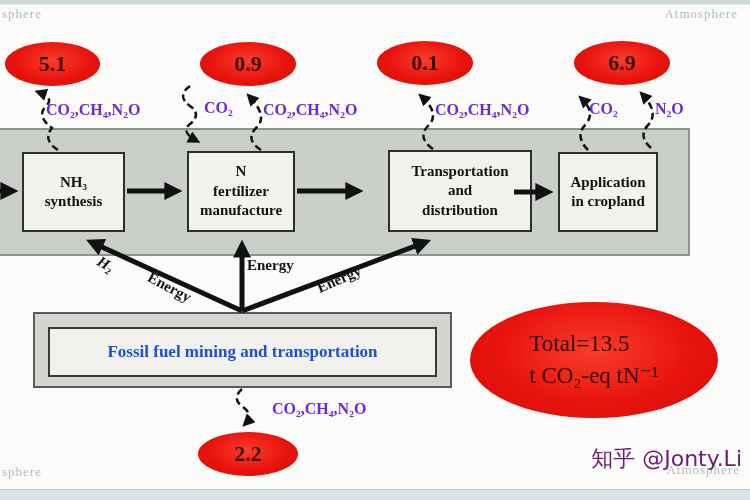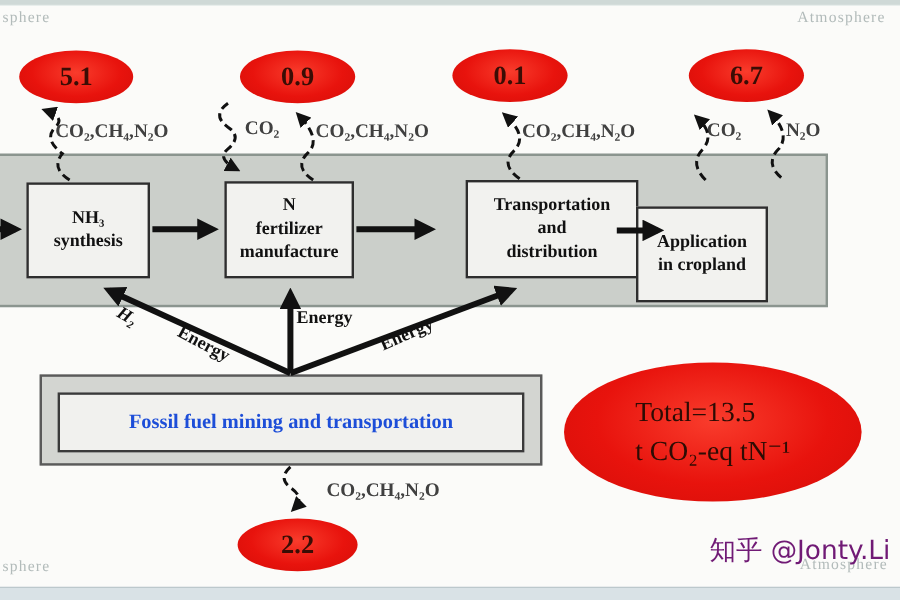--- a/index.html
+++ b/index.html
@@ -13,21 +13,21 @@
     background:#cfd9d7; border-bottom:1px solid #e8eeec; }
   .strip-bottom { position:absolute; left:0; top:489px; width:750px; height:11px;
     background:#d9e2e6; border-top:1px solid #bcc8cc; }
   .atmo { position:absolute; color:#b2bbba; font-size:13px; letter-spacing:1px; }
   .oval {
     position:absolute; background:radial-gradient(ellipse at 50% 42%, #f93c2c 0%, #e8130d 55%, #d40d08 100%);
     border-radius:50%; display:flex; align-items:center; justify-content:center;
     color:#3a0d05; font-weight:bold; font-size:22px;
   }
   .gas {
-    position:absolute; font-weight:bold; font-size:16px; color:#404040;
+    position:absolute; font-weight:bold; font-size:16px; color:#6d28d9;
     font-family:"Liberation Serif","DejaVu Serif",serif; white-space:nowrap;
   }
   .band {
     position:absolute; left:-4px; top:128px; width:694px; height:128px;
     background:#cbcfca; border:2px solid #8b958f;
   }
   .pbox {
     position:absolute; background:#f2f2ef; border:2px solid #2e2e2e;
     display:flex; align-items:center; justify-content:center; text-align:center;
     font-weight:bold; font-size:15px; line-height:1.3; color:#111;
@@ -57,43 +57,43 @@
 <body>
 
 <div class="strip-top"></div>
 <div class="strip-bottom"></div>
 
 <div class="atmo" style="left:2px; top:6px;">sphere</div>
 <div class="atmo" style="right:12px; top:6px;">Atmosphere</div>
 <div class="atmo" style="left:2px; top:464px;">sphere</div>
 <div class="atmo atmo-br">Atmosphere</div>
 
-<div class="oval" style="left:16px; top:42px; width:95px; height:44px;">5.1</div>
+<div class="oval" style="left:5px; top:42px; width:95px; height:44px;">5.1</div>
 <div class="oval" style="left:200px; top:42px; width:96px; height:44px;">0.9</div>
 <div class="oval" style="left:377px; top:41px; width:96px; height:44px;">0.1</div>
-<div class="oval" style="left:574px; top:41px; width:96px; height:44px;">6.7</div>
+<div class="oval" style="left:574px; top:41px; width:96px; height:44px;">6.9</div>
 
 <div class="gas" style="left:46px; top:101px;">CO₂,CH₄,N₂O</div>
 <div class="gas" style="left:204px; top:99px;">CO₂</div>
 <div class="gas" style="left:263px; top:101px;">CO₂,CH₄,N₂O</div>
 <div class="gas" style="left:435px; top:101px;">CO₂,CH₄,N₂O</div>
 <div class="gas" style="left:589px; top:100px;">CO₂</div>
 <div class="gas" style="left:655px; top:100px;">N₂O</div>
 
 <div class="band"></div>
 
 <div class="pbox" style="left:22px; top:152px; width:103px; height:80px;">NH₃
 synthesis</div>
 <div class="pbox" style="left:187px; top:151px; width:108px; height:81px;">N
 fertilizer
 manufacture</div>
 <div class="pbox" style="left:368px; top:150px; width:144px; height:82px;margin-left:20px;">Transportation
 and
 distribution</div>
-<div class="pbox" style="left:530px; top:152px; width:110px; height:80px;margin-top:20px;">Application
+<div class="pbox" style="left:558px; top:152px; width:100px; height:80px;">Application
 in cropland</div>
 
 <div class="fossil-outer"></div>
 <div class="fossil-inner">Fossil fuel mining and transportation</div>
 
 <div class="flow-label" style="left:97px; top:256px; font-style:italic; transform:rotate(30deg);">H₂</div>
 <div class="flow-label" style="left:146px; top:279px; transform:rotate(28deg);">Energy</div>
 <div class="flow-label" style="left:247px; top:257px;">Energy</div>
 <div class="flow-label" style="left:316px; top:271px; transform:rotate(-24deg);">Energy</div>
 

